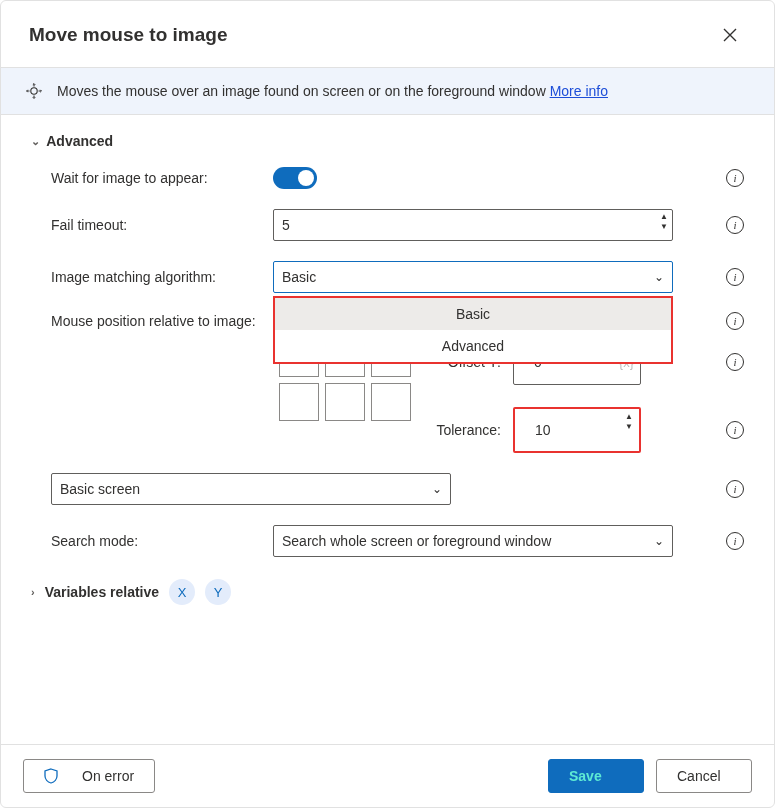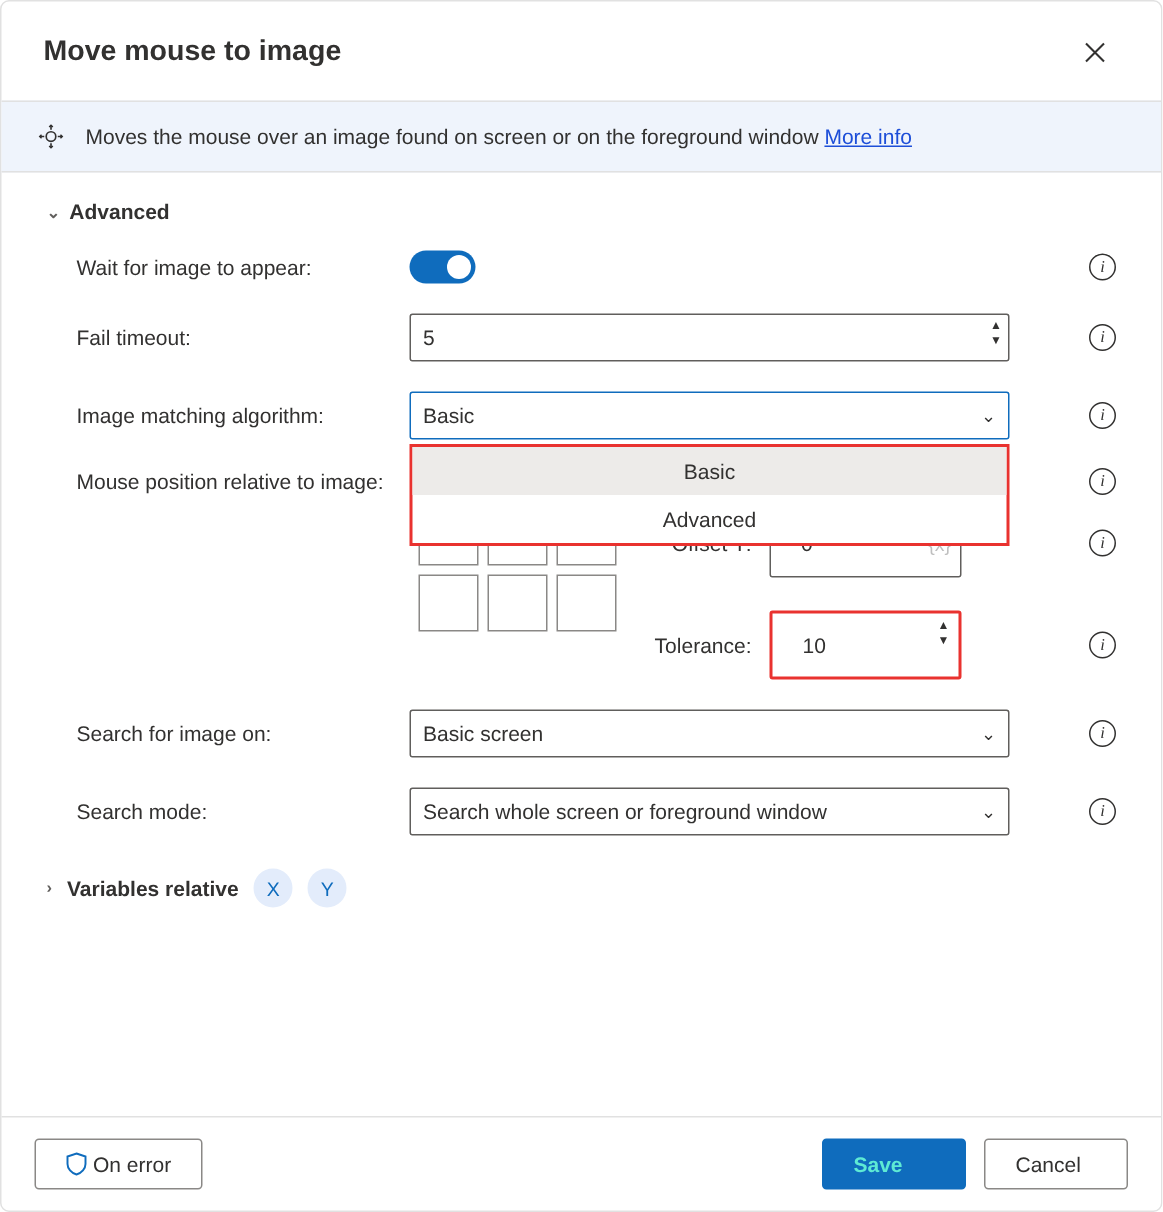--- a/index.html
+++ b/index.html
@@ -240,21 +240,21 @@
   }
   .btn {
     height: 34px;
     padding: 0 20px;
     border-radius: 3px;
     font-size: 14px;
     display:inline-flex;
     align-items:center;
     justify-content:space-between;
     cursor:pointer;
-    gap:4px;
+    gap:24px;
   }
   .btn-secondary {
     background:#fff;
     border:1px solid #8a8886;
     color:#323130;
   }
   .btn-primary {
     background:#0f6cbd;
     border:1px solid #0f6cbd;
     color:#5eead4;
@@ -369,21 +369,20 @@
                 <span>▲</span>
                 <span>▼</span>
               </div>
           </div>
           <span class="info-icon">i</span>
         </div>
       </div>
     </div>
 
     <div class="form-row">
-      <div class="form-label">Search for image on:</div>
       <div class="form-control-area">
         <div class="select w-400">
           <span>Basic screen</span>
           <span class="chev">⌄</span>
         </div>
         <span class="info-icon">i</span>
       </div>
     </div>
 
     <div class="form-row">

